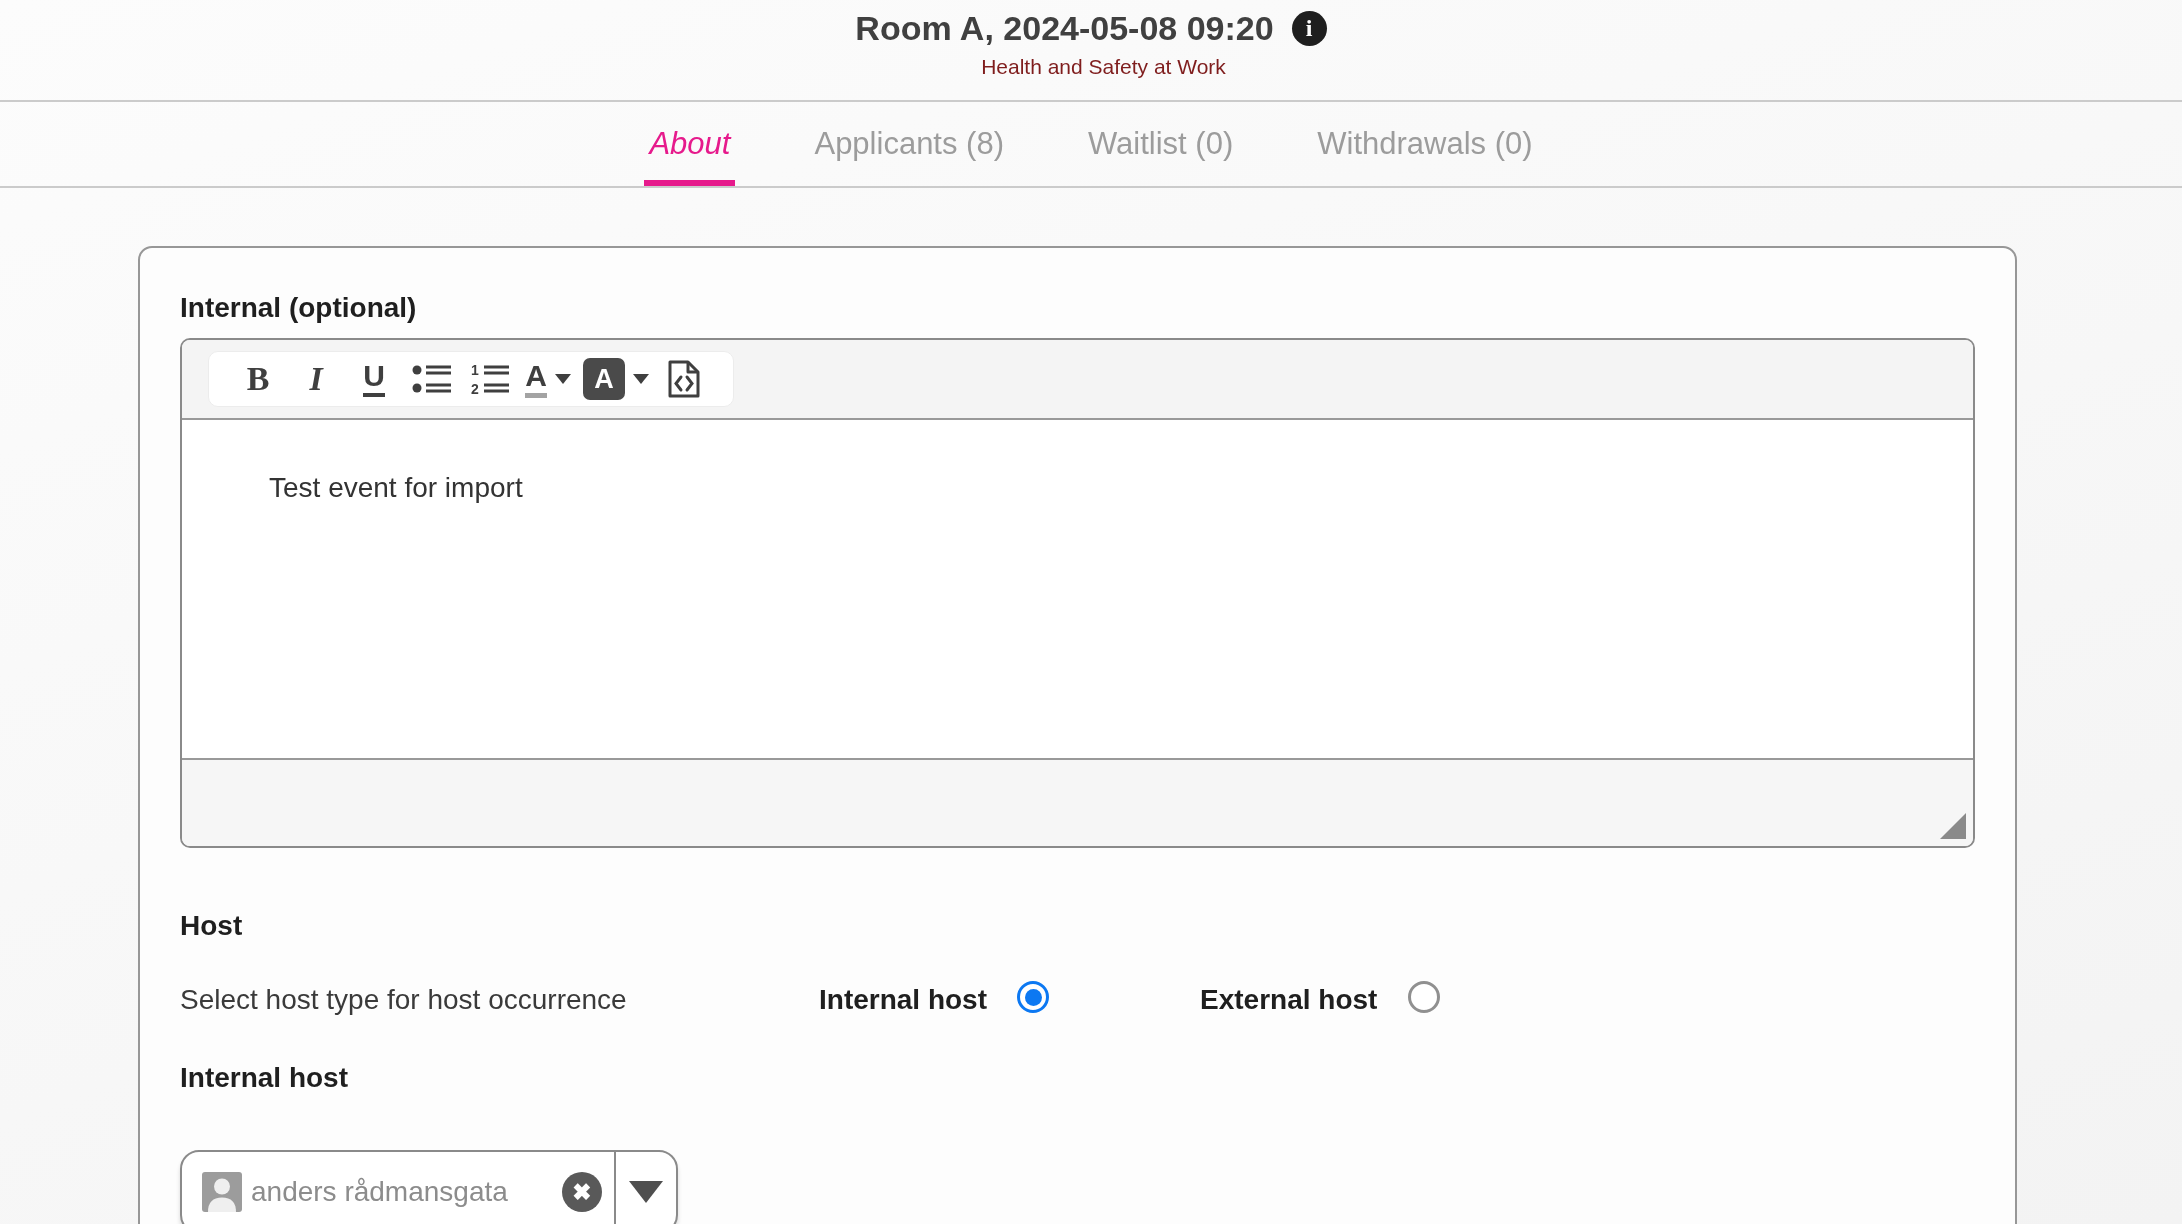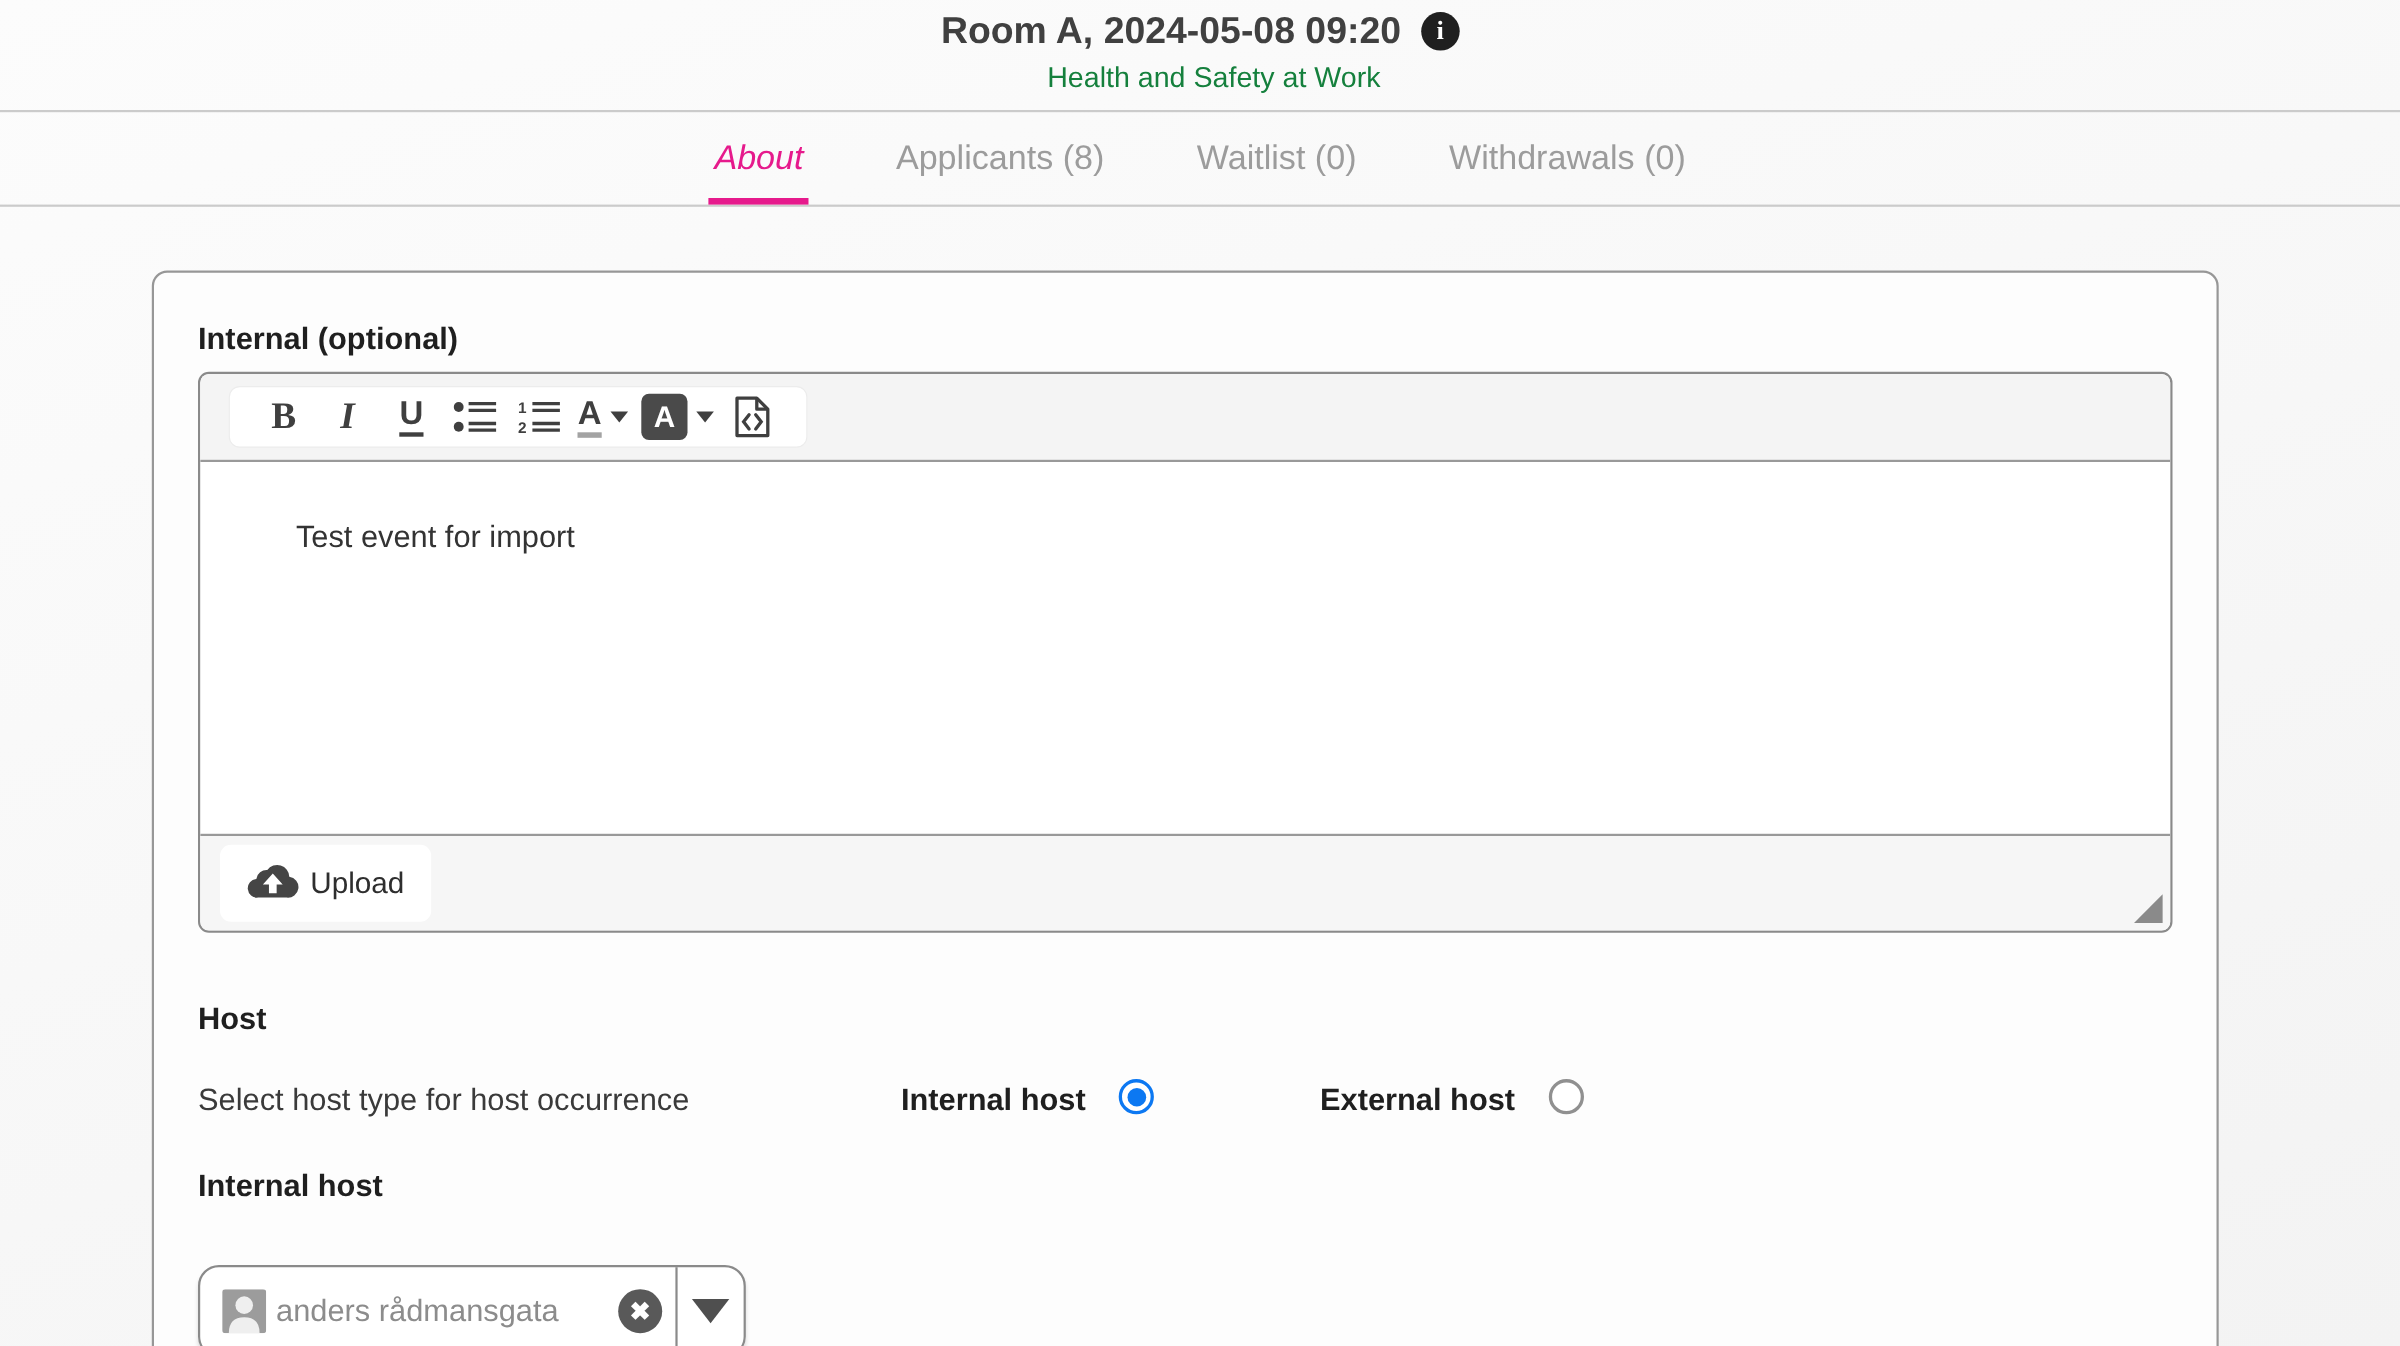--- a/index.html
+++ b/index.html
@@ -15,21 +15,21 @@
   
   .header { position:absolute; top:0; left:0; right:0; height:102px;
             border-bottom:2px solid #cbcbcb; }
   .title-row { display:flex; justify-content:center; align-items:center;
                gap:18px; padding-top:9px; }
   .page-title { font-size:34px; font-weight:700; color:#404040; }
   .info-icon { width:35px; height:35px; border-radius:50%; background:#1f1f1f;
                color:#fff; display:flex; align-items:center; justify-content:center;
                font-family:"Liberation Serif", serif; font-weight:700; font-size:24px;
                cursor:pointer; }
-  .subtitle { text-align:center; font-size:26px; color:#15803d; margin-top:7px;margin-left:25px; }
+  .subtitle { text-align:center; font-size:21px; color:#7f1d1d; margin-top:7px;margin-left:25px; }
 
   
   .tabs { position:absolute; top:102px; left:0; right:0; height:86px;
           border-bottom:2px solid #cbcbcb;
           display:flex; justify-content:center; align-items:stretch; gap:84px; }
   .tab { display:flex; align-items:center; font-size:31px; color:#9c9c9c;
          position:relative; cursor:pointer; }
   .tab.active { color:#e61a8c;font-style:italic; }
   .tab.active::after { content:""; position:absolute; left:-5px; right:-5px;
          bottom:0; height:6px; background:#e61a8c; }
@@ -184,29 +184,20 @@
             <path d="M21 3 V13 H31" fill="none" stroke="#3f3f3f" stroke-width="3" stroke-linejoin="round"></path>
             <path d="M14 18 L9 24.5 L14 31 M20 18 L25 24.5 L20 31" fill="none" stroke="#3f3f3f" stroke-width="3" stroke-linecap="round"></path>
           </svg>
         </div>
       </div>
     </div>
 
     <div class="rte-content">Test event for import</div>
 
     <div class="rte-footer">
-      <div class="upload-btn">
-        <span>
-          <svg width="48" height="36" viewBox="0 0 48 36">
-            <path d="M39 14 A11 11 0 0 0 19 8 A9.5 9.5 0 0 0 9 16 A8.5 8.5 0 0 0 10.5 33 L36.5 33 A9.5 9.5 0 0 0 39 14 Z" fill="#454545"></path>
-            <polygon points="24,11 33,21 27.5,21 27.5,29 20.5,29 20.5,21 15,21" fill="#ffffff"></polygon>
-          </svg>
-        </span>
-        <span class="upload-label">Upload</span>
-      </div>
       <div class="resize-handle"></div>
     </div>
   </div>
 
   <div class="section-label host-heading">Host</div>
 
   <div class="host-row">
     <span class="select-type-label">Select host type for host occurrence</span>
     <span class="radio-label lbl-internal">Internal host</span>
     <span class="radio checked rad-internal"></span>

